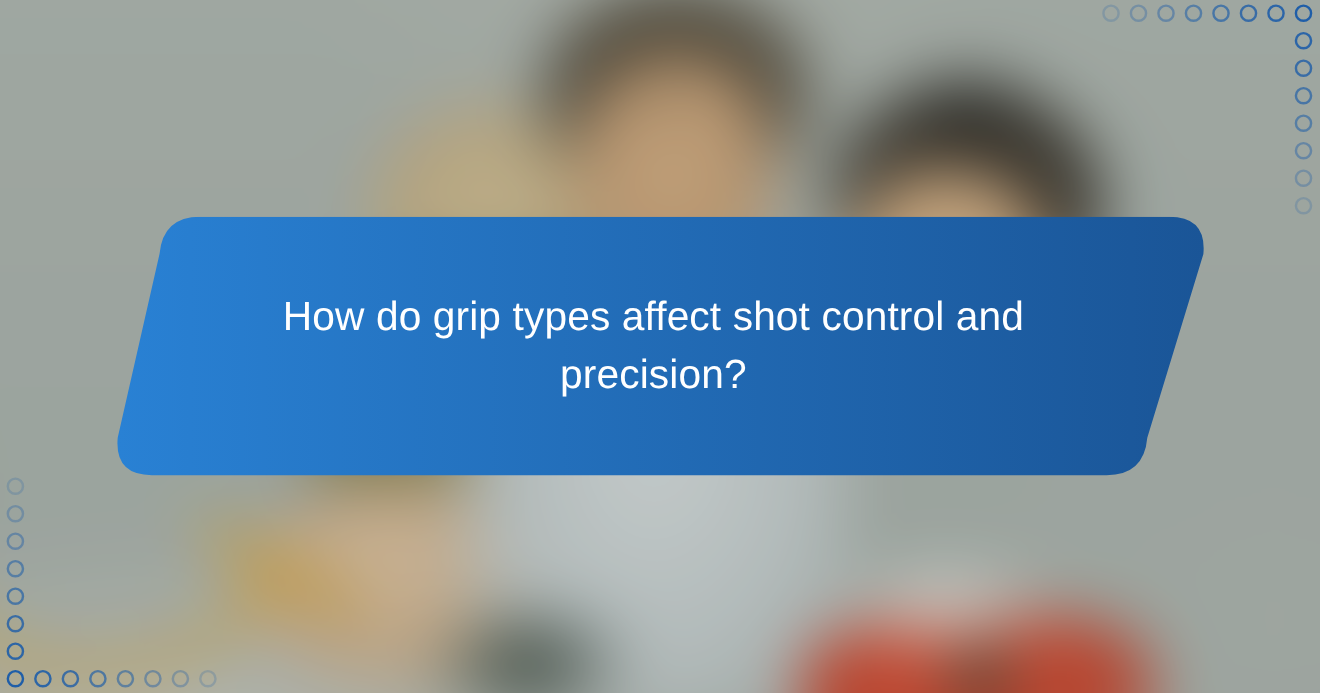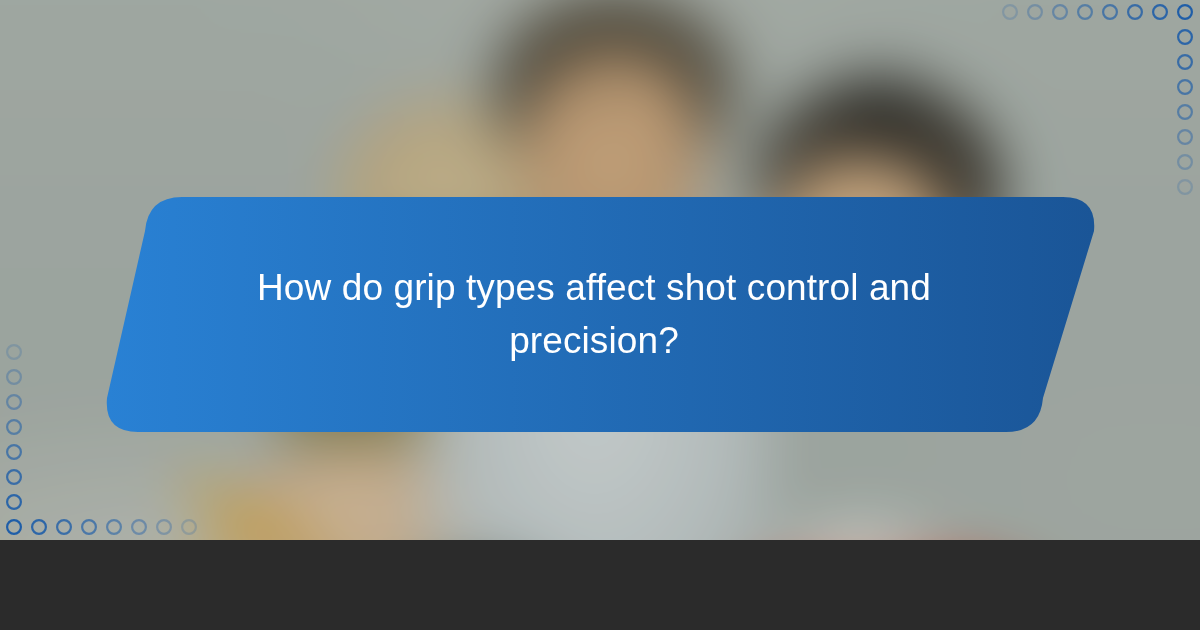--- a/index.html
+++ b/index.html
@@ -5,21 +5,21 @@
 <style>
   html, body {
     margin: 0;
     padding: 0;
     background: #2b2b2b;
   }
 
   #stage {
     position: relative;
     width: 1200px;
-    height: 540px;
+    height: 630px;
     overflow: hidden;
     font-family: "Liberation Sans", sans-serif;
     background: #9ba49e;
   }
 
   
   .bg-layer {
     position: absolute;
     inset: 0;
     overflow: hidden;

